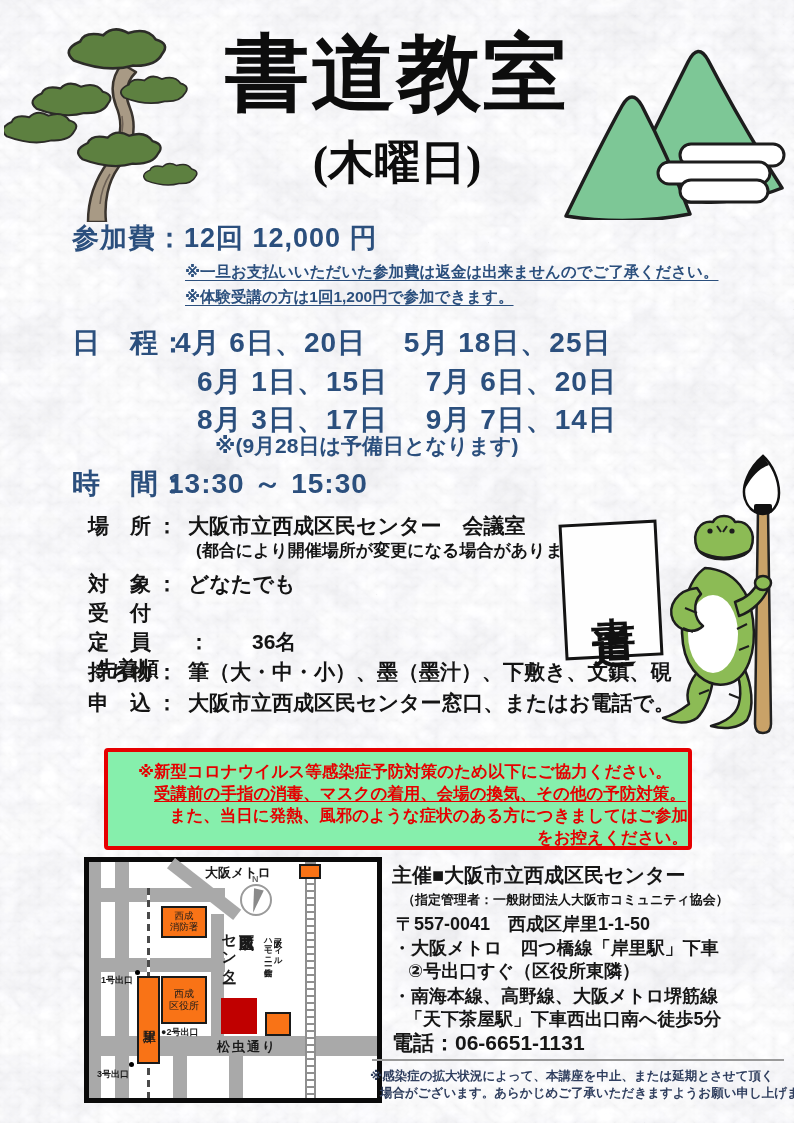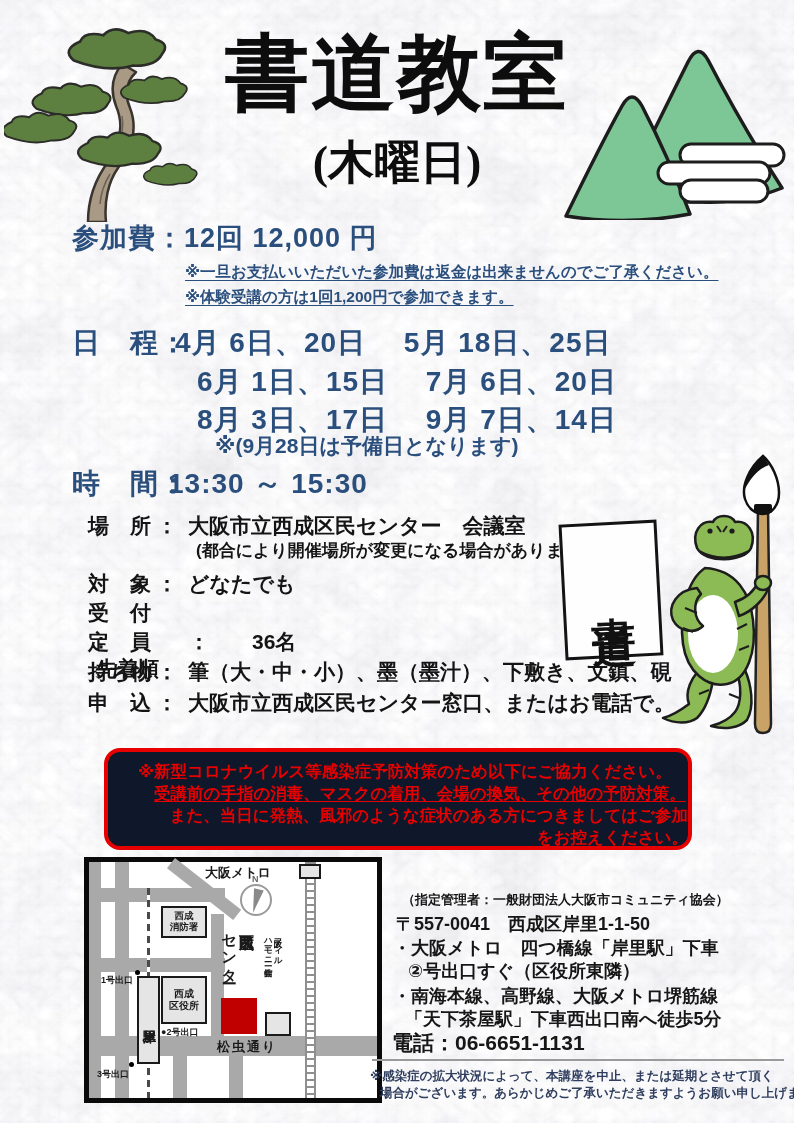--- a/index.html
+++ b/index.html
@@ -19,36 +19,36 @@
   .fee-note{font-size:15.5px;text-decoration:underline;text-underline-offset:3px;}
   .sch{font-size:28px;letter-spacing:1px;}
   .sch-note{font-size:21px;}
   
   .drow{position:absolute;left:88px;display:flex;color:#141414;font-weight:bold;font-size:21px;}
   .dlabel{width:66px;}
   .dcolon{width:26px;text-align:center;}
   .dvalue{margin-left:8px;white-space:nowrap;}
   .dnote{position:absolute;left:196px;font-size:17px;font-weight:bold;color:#141414;}
   
-  .covid{left:104px;top:748px;width:588px;height:102px;background:#0f172a;border:4px solid #e60000;
-         border-radius:16px;box-sizing:border-box;}
+  .covid{left:104px;top:748px;width:588px;height:102px;background:#86efac;border:4px solid #e60000;
+         border-radius:4px;box-sizing:border-box;}
   .covid p{margin:0;color:#e60000;font-weight:bold;font-size:16.5px;line-height:22px;white-space:nowrap;}
   .c1{padding:8px 0 0 30px;}
   .c2{padding-left:46px;text-decoration:underline;text-underline-offset:2px;}
   .c3,.c4{padding-left:46px;text-align:right;}
   
   .scroll{left:562px;top:522px;width:92px;height:130px;background:#fefefe;border:3px solid #141414;
           transform:rotate(-3deg);display:flex;align-items:center;justify-content:center;}
   .scroll span{writing-mode:vertical-rl;font-family:"Liberation Serif","DejaVu Serif",serif;
                font-weight:900;font-size:44px;color:#111;letter-spacing:8px;}
   
   .map{left:84px;top:857px;width:288px;height:236px;background:#ffffff;border:5px solid #0a0a0a;}
   .map *{position:absolute;box-sizing:border-box;}
   .road{background:#a9a9a9;}
-  .mbox{background:#e5e5e5;border:2px solid #1a1a1a;color:#1a1a1a;font-weight:bold;
+  .mbox{background:#f97316;border:2px solid #1a1a1a;color:#1a1a1a;font-weight:normal;
         display:flex;align-items:center;justify-content:center;text-align:center;white-space:pre-line;z-index:3;}
   .mlabel{color:#1a1a1a;font-weight:bold;white-space:nowrap;z-index:3;}
   .vtext{writing-mode:vertical-rl;line-height:1.15;}
   .rail-r{background:repeating-linear-gradient(to bottom,#8f8f8f 0 2px,#ffffff 2px 7px);
           border-left:2px solid #8f8f8f;border-right:2px solid #8f8f8f;z-index:1;}
   .rail-l{background:repeating-linear-gradient(to bottom,#4a4a4a 0 7px,#ffffff 7px 12px);z-index:1;}
   .dot{width:5px;height:5px;border-radius:50%;background:#000;z-index:3;}
   .compass-circle{width:32px;height:32px;border:2px solid #9a9a9a;border-radius:50%;z-index:2;}
   .needle{width:0;height:0;border-left:5px solid transparent;border-right:5px solid transparent;
           border-top:24px solid #8a8a8a;z-index:2;transform:rotate(14deg);}
@@ -228,20 +228,21 @@
     <div class="mbox" style="left:72px;top:114px;width:46px;height:48px;font-size:10px;line-height:1.2;">西成
 区役所</div>
     <div class="mlabel" style="left:72px;top:164px;font-size:9px;">●2号出口</div>
     <div style="left:132px;top:136px;width:36px;height:36px;background:#c00000;z-index:2;"></div>
     <div class="mbox" style="left:176px;top:150px;width:26px;height:24px;"></div>
     <div class="mlabel" style="left:128px;top:176px;font-size:13px;letter-spacing:2px;">松虫通り</div>
     <div class="dot" style="left:40px;top:200px;"></div>
     <div class="mlabel" style="left:8px;top:206px;font-size:9px;">3号出口</div>
   </div>
 
+  <div class="layer abs org" style="left:392px;top:862px;font-size:20px;">主催■大阪市立西成区民センター</div>
   <div class="layer abs org" style="left:402px;top:891px;font-size:13px;">（指定管理者：一般財団法人大阪市コミュニティ協会）</div>
   <div class="layer abs org" style="left:396px;top:912px;font-size:18px;">〒557-0041　西成区岸里1-1-50</div>
   <div class="layer abs org" style="left:408px;top:959px;font-size:18px;">②号出口すぐ（区役所東隣）</div>
   <div class="layer abs org" style="left:393px;top:936px;font-size:18px;">・大阪メトロ　四つ橋線「岸里駅」下車</div>
   <div class="layer abs org" style="left:393px;top:984px;font-size:18px;">・南海本線、高野線、大阪メトロ堺筋線</div>
   <div class="layer abs org" style="left:405px;top:1007px;font-size:18px;">「天下茶屋駅」下車西出口南へ徒歩5分</div>
   <div class="layer abs org" style="left:392px;top:1029px;font-size:21px;">電話：06-6651-1131</div>
 
   <div class="layer abs divider"></div>
   <div class="layer abs footnote" style="left:370px;top:1068px;">※感染症の拡大状況によって、本講座を中止、または延期とさせて頂く</div>

